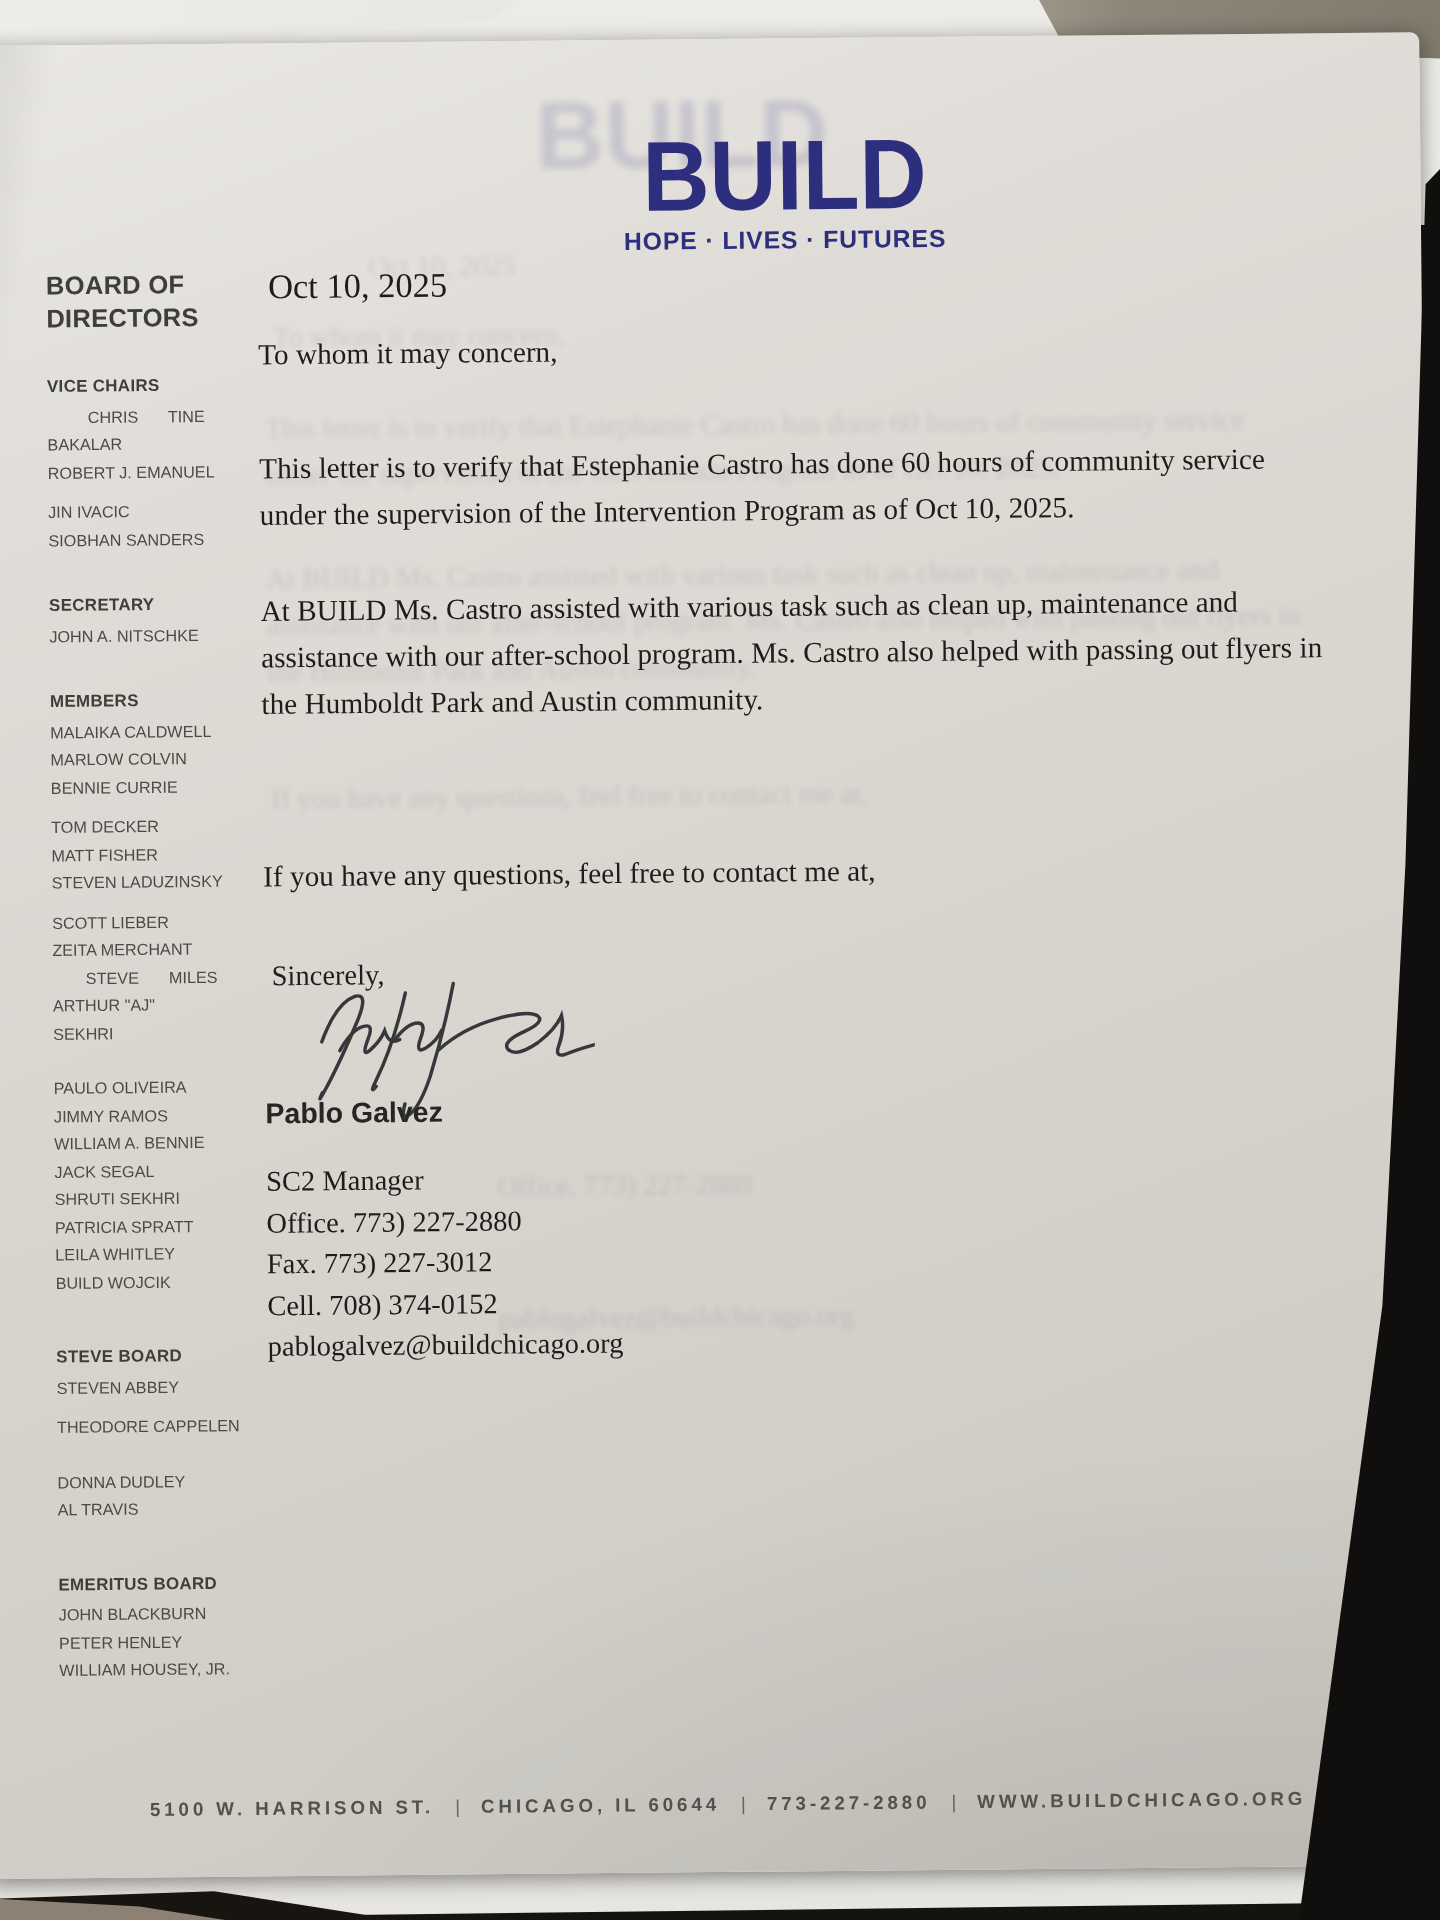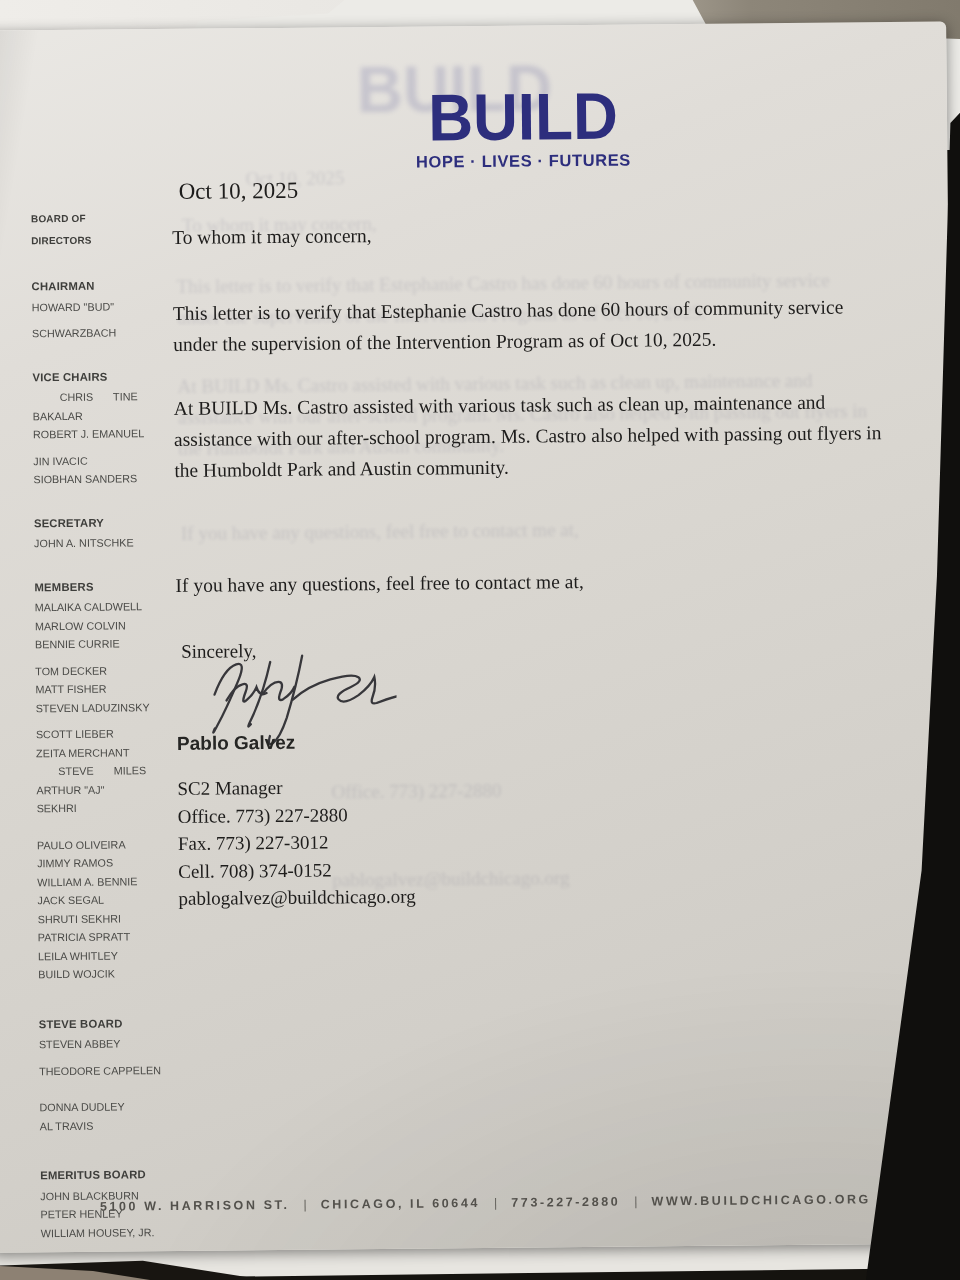--- a/index.html
+++ b/index.html
@@ -35,21 +35,21 @@
   
   .logo-wrap{left:378px;top:84px;width:300px;text-align:center;color:#2d2e7d;}
   .logo-main{font-size:66px;font-weight:bold;letter-spacing:0px;line-height:1;
     transform:scaleX(.94);transform-origin:center;}
   .logo-tag{font-size:16.5px;font-weight:bold;letter-spacing:.6px;margin-top:2px;white-space:nowrap;}
   .ghost-logo{left:362px;top:52px;font-size:64px;font-weight:bold;letter-spacing:0;
     color:#3a3c85;opacity:.17;filter:blur(2.5px);}
   .ghost-serif{font-family:"Liberation Serif", serif;font-size:19px;opacity:.12;filter:blur(1.6px);color:#2a2a50;}
   
   .sidebar{left:35px;top:176px;width:132px;color:#4a4a47;font-size:10.8px;line-height:18.5px;}
-  .sb-title{font-weight:bold;font-size:10px;line-height:22px;letter-spacing:.2px;color:#3e3e3b;width:95px;margin-top:28px;}
+  .sb-title{font-weight:bold;font-size:17px;line-height:22px;letter-spacing:.2px;color:#3e3e3b;width:95px;}
   .sb-section{margin-top:25px;}
   .sb-section.mt-lg{margin-top:31px;}
   .sb-head{font-weight:bold;font-size:11.3px;letter-spacing:.2px;color:#3e3e3b;margin-bottom:2px;}
   .n{display:block;white-space:nowrap;}
   .n.gap-s{margin-top:8px;}
   .n.gap-m{margin-top:18px;}
   .n.justify{word-spacing:17px;text-align:center;}
   
   .serif{font-family:"Liberation Serif", serif;color:#1e1d1c;}
   .date{left:183px;top:176px;font-size:23px;}
@@ -88,25 +88,20 @@
   <div class="abs ghost-serif" style="left:330px;top:868px;">pablogalvez@buildchicago.org</div>
 
   <div class="abs logo-wrap">
     <div class="logo-main">BUILD</div>
     <div class="logo-tag">HOPE · LIVES · FUTURES</div>
   </div>
 
   <div class="abs sidebar">
     <div class="sb-title">BOARD OF DIRECTORS</div>
 
-    <div class="sb-section">
-      <div class="sb-head">CHAIRMAN</div>
-      <span class="n">HOWARD "BUD"</span>
-      <span class="n gap-s">SCHWARZBACH</span>
-    </div>
 
     <div class="sb-section">
       <div class="sb-head">VICE CHAIRS</div>
       <span class="n justify">CHRIS TINE</span>
       <span class="n">BAKALAR</span>
       <span class="n">ROBERT J. EMANUEL</span>
       <span class="n gap-s">JIN IVACIC</span>
       <span class="n">SIOBHAN SANDERS</span>
     </div>
 

